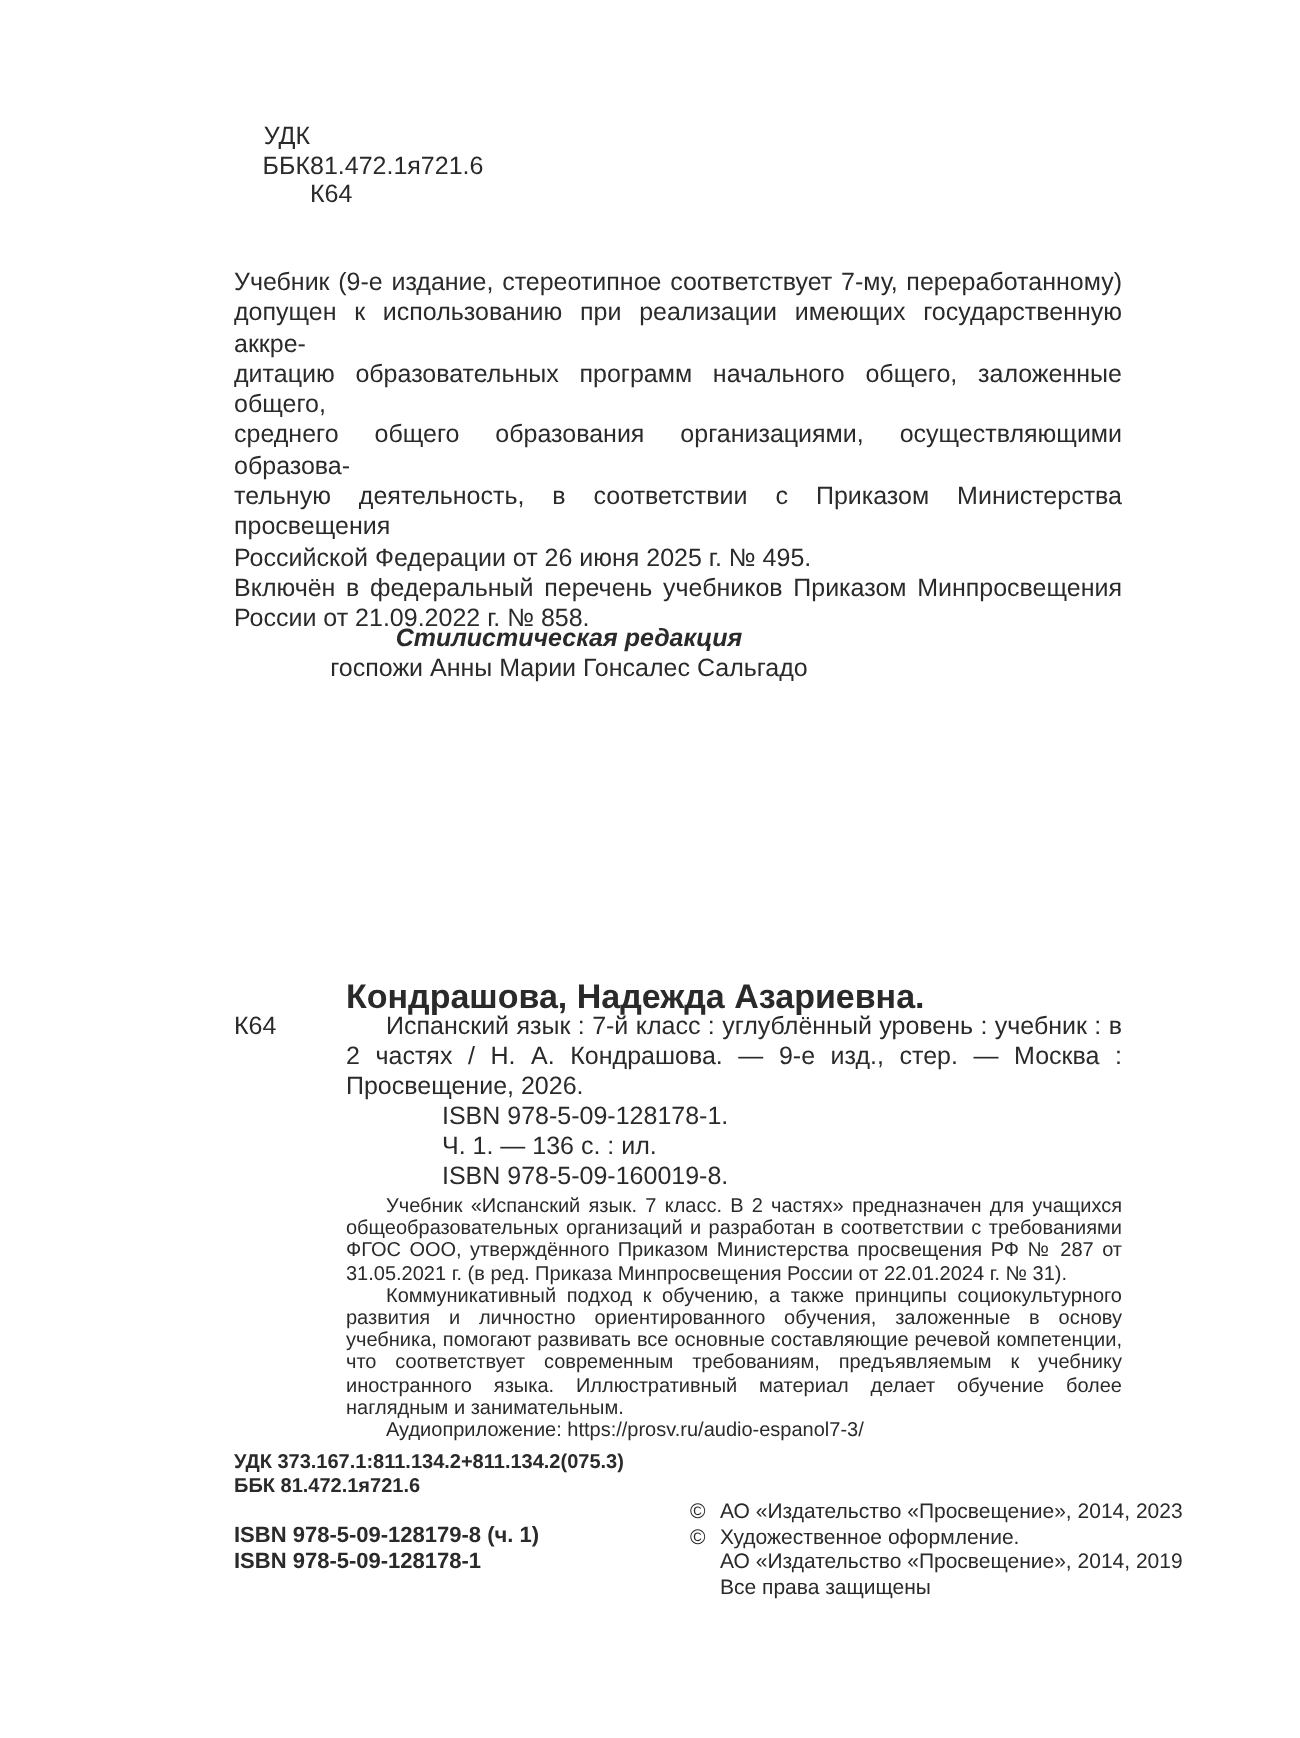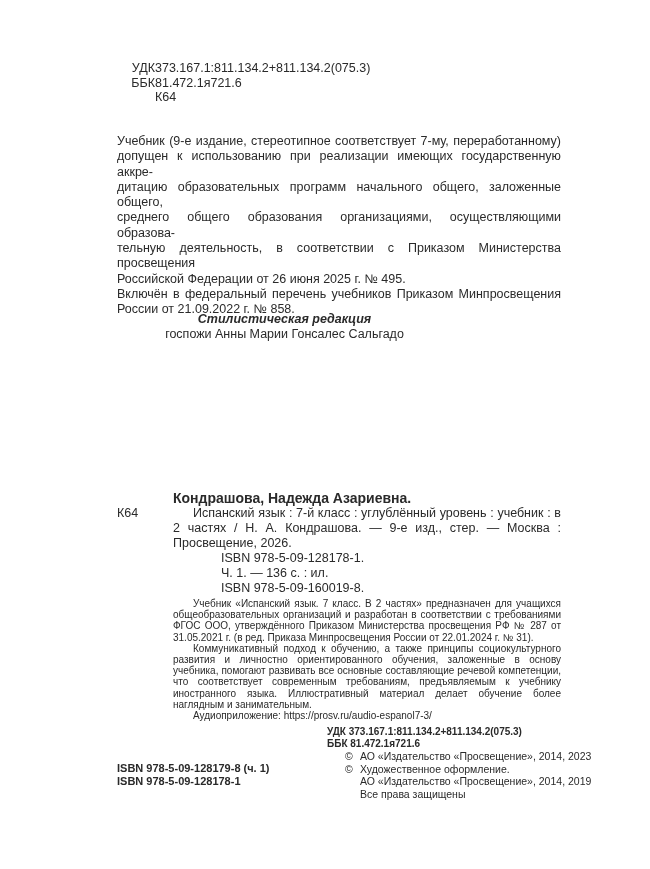--- a/index.html
+++ b/index.html
@@ -11,40 +11,39 @@
     .codes { left:117px; top:61px; font-size:12.5px; line-height:14.5px; }
     .codes .row { display:flex; }
     .codes .lbl { width:38px;text-align:right; }
     .approval { left:117px; top:134px; width:444px; font-size:12.5px; line-height:15.3px; text-align:justify; }
     .approval p { margin:0; }
     .approval p.l { text-align-last:justify; }
     .approval .last { text-align-last:left; }
     .editor { left:0; width:569px; top:312px; text-align:center; font-size:12.5px; line-height:14.5px; }
     .editor .title { font-weight:bold; font-style:italic; }
     .bib { left:117px; top:491px; width:444px; }
-    .author { margin-left:56px; font-weight:bold; font-size:14px; line-height:15px; }
+    .author { margin-left:56px; font-weight:bold; font-size:17px; line-height:15px; }
     .entry { position:relative; margin-left:56px; font-size:12.5px; line-height:15px; text-align:justify; }
     .entry .k { position:absolute; left:-56px; top:0; }
     .entry .t { text-indent:20px; }
     .isbnblk { margin-left:104px; font-size:12.5px; line-height:15px; }
     .annot { margin-left:56px; margin-top:2px; font-size:10px; line-height:11.2px; text-align:justify; }
     .annot p { margin:0; text-indent:20px; }
-    .class2 { margin-left:210px; margin-top:5px; font-weight:bold; font-size:10px; line-height:11.5px; }
+    .class2 { margin-top:5px; font-weight:bold; font-size:10px; line-height:11.5px; }
     .isbn-bottom { left:117px; top:762px; font-weight:bold; font-size:11px; line-height:13px; }
     .copy { left:345px; top:750px; font-size:10.5px; line-height:12.5px; }
     .copy .row { display:flex; }
     .copy .sym { width:15px; }
   </style>
 </head>
 <body>
 
 <div class="abs codes">
   <div class="row">
     <span class="lbl">УДК</span>
-    <span>373.167.1:811.134.2+811.134.2(075.3)</span>
   </div>
   <div class="row">
     <span class="lbl">ББК</span>
     <span>81.472.1я721.6</span>
   </div>
   <div class="row">
     <span class="lbl"></span>
     <span>К64</span>
   </div>
 </div>

